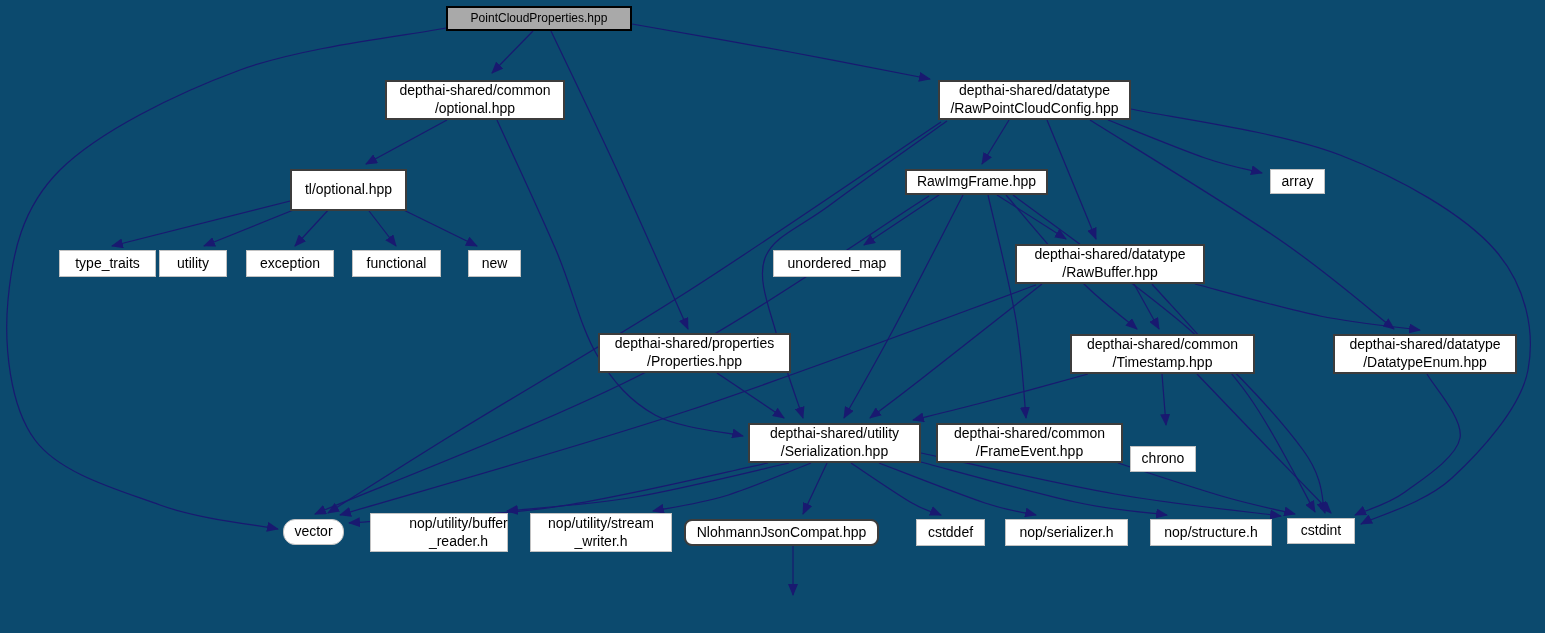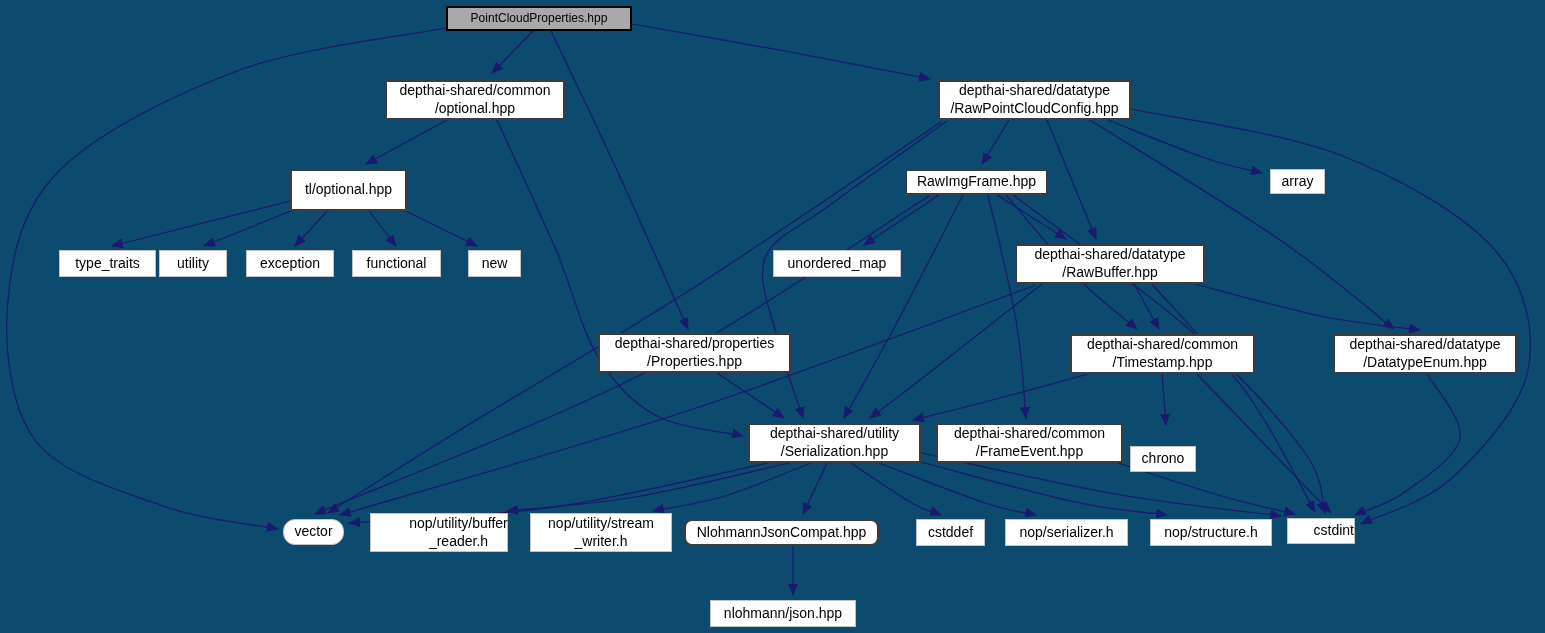--- a/index.html
+++ b/index.html
@@ -113,15 +113,14 @@
     <div class="node kind-plain" style="left: 1130px; top: 430px; width: 66px; height: 26px; margin-top: 16px;"><span>chrono</span></div>
     <div class="node kind-plain" style="left: 283px; top: 519px; width: 61px; height: 26px; border-radius: 12px;"><span>vector</span></div>
     <div class="node kind-plain" style="left: 370px; top: 513px; width: 138px; height: 39px; padding-left: 39px;"><span>nop/utility/buffer
 _reader.h</span></div>
     <div class="node kind-plain" style="left: 530px; top: 513px; width: 142px; height: 39px;"><span>nop/utility/stream
 _writer.h</span></div>
     <div class="node kind-linked" style="left: 684px; top: 519px; width: 195px; height: 27px; border-radius: 8px;"><span>NlohmannJsonCompat.hpp</span></div>
     <div class="node kind-plain" style="left: 916px; top: 519px; width: 69px; height: 27px;"><span>cstddef</span></div>
     <div class="node kind-plain" style="left: 1005px; top: 519px; width: 123px; height: 27px;"><span>nop/serializer.h</span></div>
     <div class="node kind-plain" style="left: 1150px; top: 519px; width: 122px; height: 27px;"><span>nop/structure.h</span></div>
-    <div class="node kind-plain" style="left: 1287px; top: 518px; width: 68px; height: 26px; justify-content: flex-end;"><span>cstdint</span></div>
-    <div class="node kind-plain" style="left: 710px; top: 600px; width: 146px; height: 27px;"><span>nlohmann/json.hpp</span></div>
+    <div class="node kind-plain" style="left: 1287px; top: 518px; width: 68px; height: 26px;"><span>cstdint</span></div>
   </div>
 
 </body></html>

